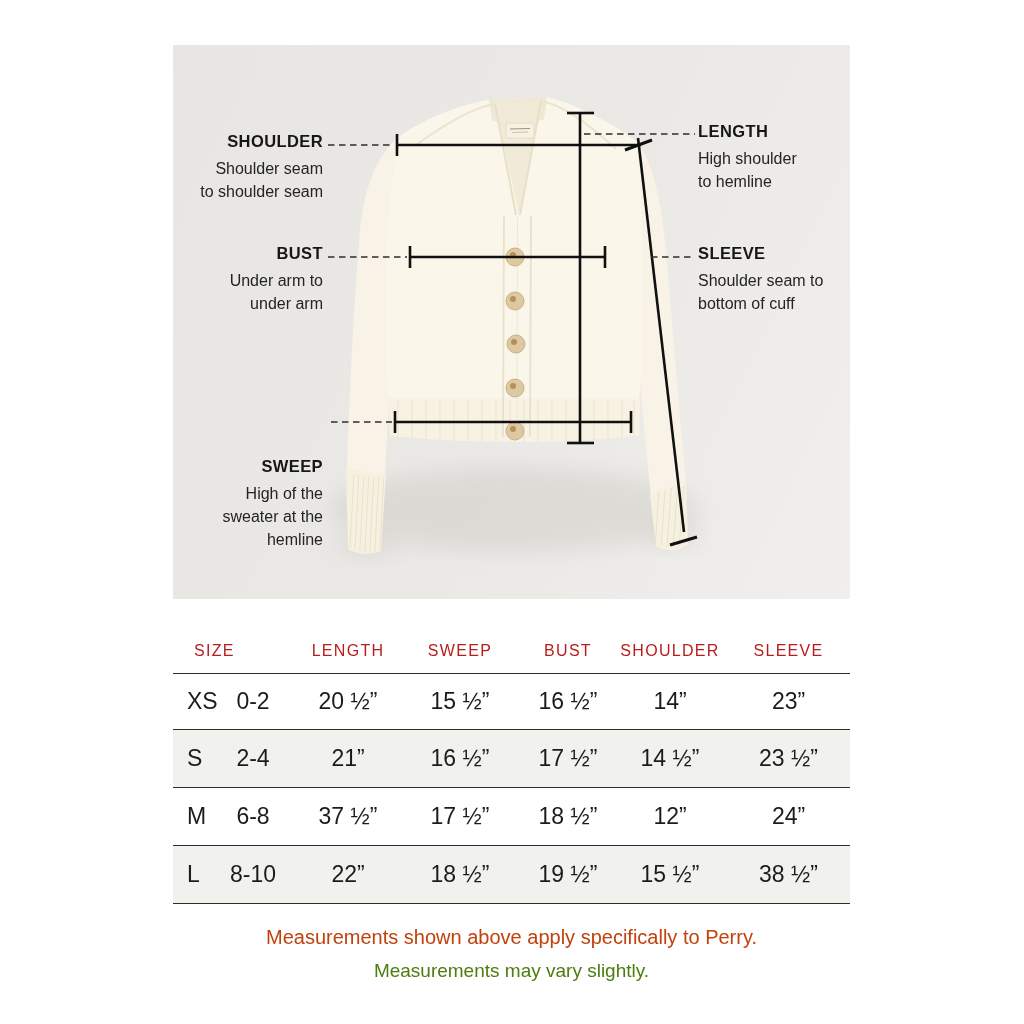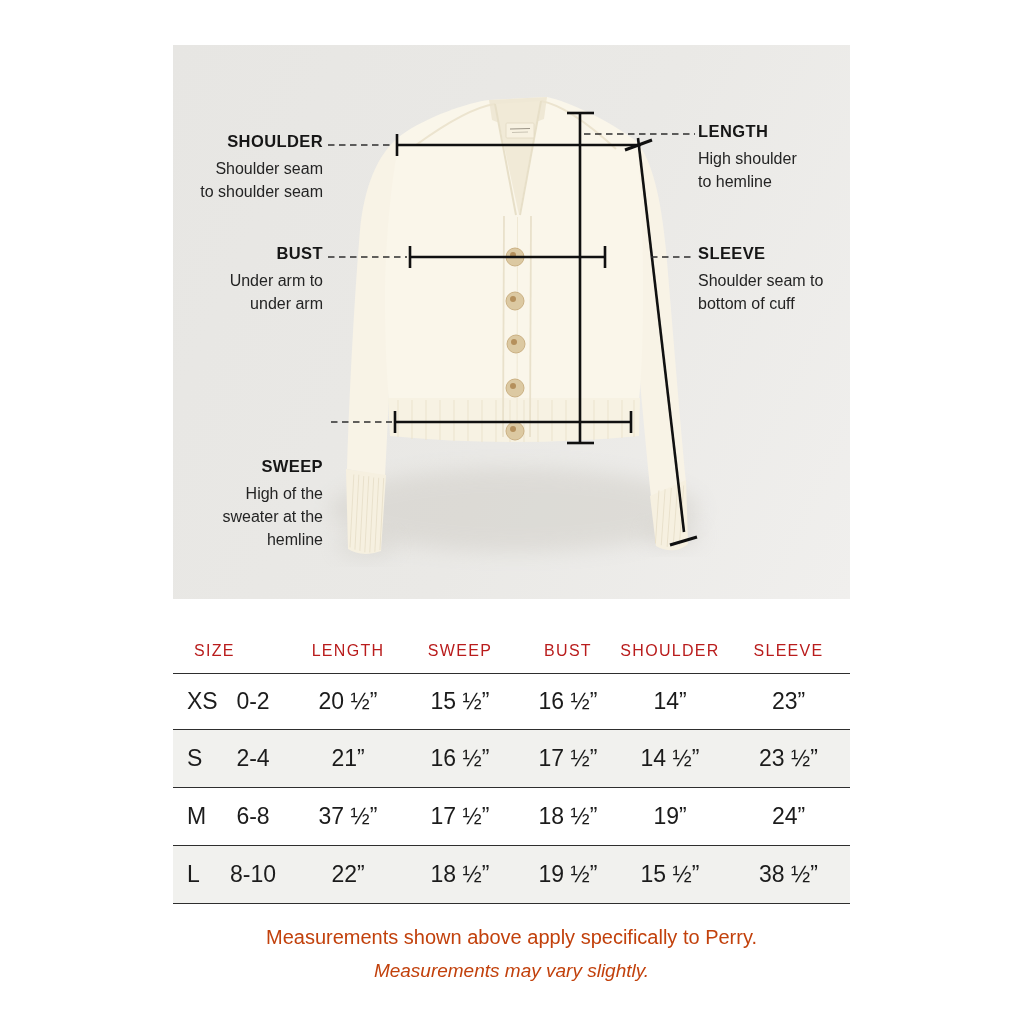--- a/index.html
+++ b/index.html
@@ -30,21 +30,21 @@
   .t-row.shaded{background:#f1f1ee;}
   .th{font-size:16px;letter-spacing:1.3px;text-align:center;color:#b91c1c;}
   .th-size{text-align:left;padding-left:21px;}
   .td{text-align:center;color:#1b1b1b;white-space:nowrap;}
   .td-size{display:flex;align-items:center;padding-left:14px;}
   .td-size .sz{display:inline-block;width:34px;}
   .td-size .rng{display:inline-block;width:56px;text-align:center;margin-left:4px;}
   
   .footnote{position:absolute;left:173px;top:900px;width:677px;text-align:center;padding-top:26px;}
   .footnote .main{font-size:20px;color:#c2410c;margin:0 0 11px 0;}
-  .footnote .sub{font-size:19px;color:#c2410c;margin:8px;font-style:italic;}
+  .footnote .sub{font-size:19px;color:#4d7c0f;margin:8px;}
 </style>
 </head>
 <body>
 
 <div class="page">
 
   <section class="photo">
 
     <svg width="677" height="554" viewBox="0 0 677 554" aria-hidden="true">
       <defs>
@@ -242,21 +242,21 @@
     </div>
 
     <div class="t-row">
       <div class="td-size">
         <span class="sz">M</span>
         <span class="rng">6-8</span>
       </div>
       <div class="td">37 ½”</div>
       <div class="td">17 ½”</div>
       <div class="td">18 ½”</div>
-      <div class="td">19”</div>
+      <div class="td">12”</div>
       <div class="td">24”</div>
     </div>
 
     <div class="t-row shaded">
       <div class="td-size">
         <span class="sz">L</span>
         <span class="rng">8-10</span>
       </div>
       <div class="td">22”</div>
       <div class="td">18 ½”</div>

